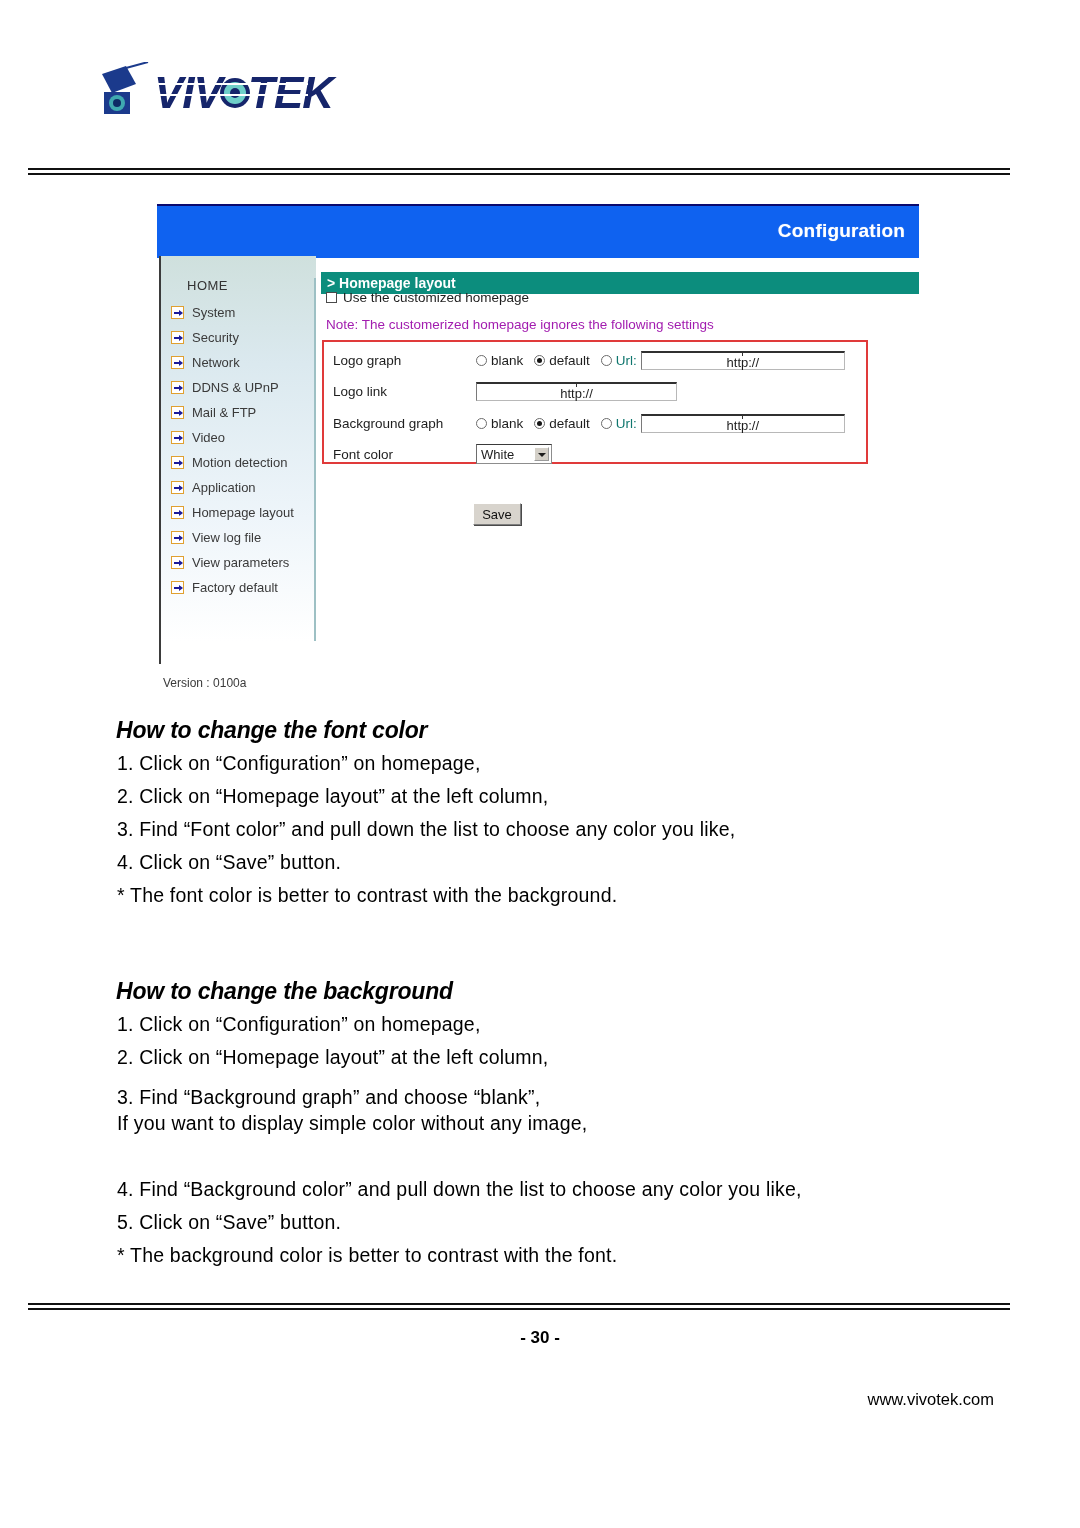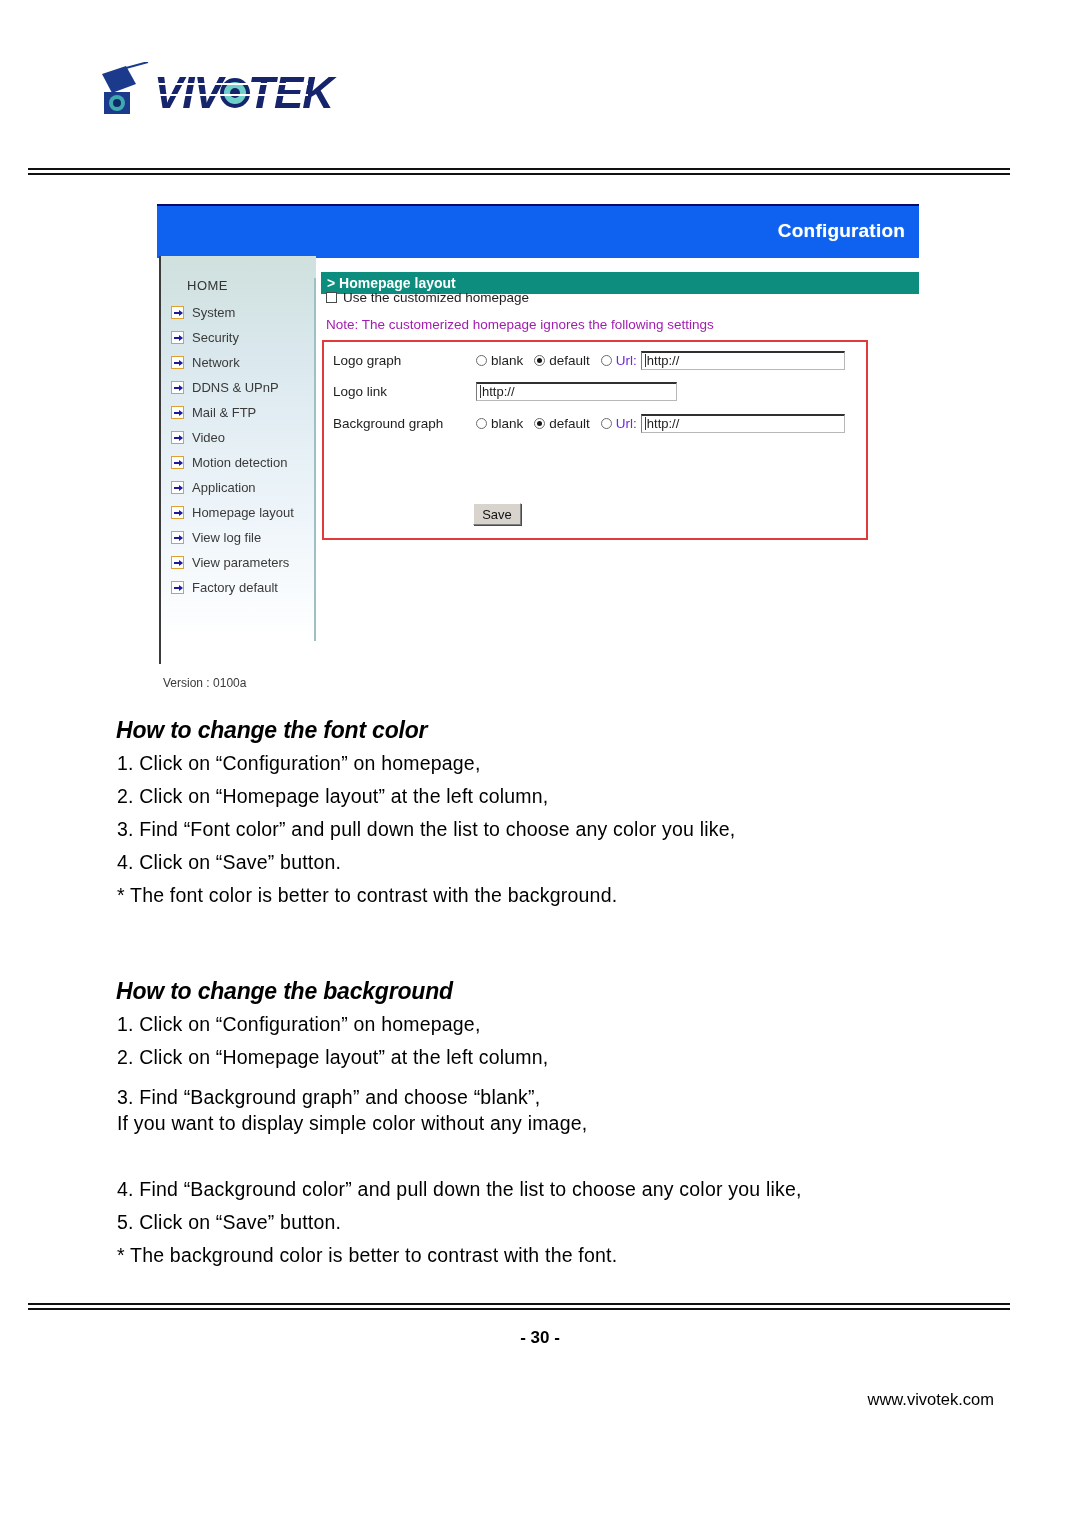--- a/index.html
+++ b/index.html
@@ -199,21 +199,21 @@
     position: absolute;
     left: 5px; top: 39px;
     font-size: 13.5px;
     color: #a21caf;
   }
   .redbox {
     position: absolute;
     left: 1px;
     top: 62px;
     width: 546px;
-    height: 200px;
+    height: 124px;
     border: 2px solid #e03a3a;
     box-sizing: border-box;
     background: #fff;
   }
   .frow {
     position: absolute;
     left: 0;
     height: 32px;
     width: 100%;
     display: flex;
@@ -245,35 +245,36 @@
     width: 5px; height: 5px;
     border-radius: 50%;
     background: #151515;
   }
   .rlab {
     font-size: 13.5px;
     color: #1d1d1d;
     margin-right: 11px;
     white-space: nowrap;
   }
-  .urllab { font-size: 13.5px; color: #6d28d9; margin-right: 4px; }
+  .urllab { font-size: 13.5px; color: #0f766e; margin-right: 4px; }
 
   .txtin {
     height: 19px;
     background: #fff;
     border: 1px solid #b8b8b8;
     border-top: 2px solid #303030;
     border-left: 1px solid #7a7a7a;
     box-sizing: border-box;
     font-size: 13px;
     color: #1d1d1d;
     padding: 0 3px;
     display: flex;
     align-items: center;
     line-height: 1;
+    flex-direction: column;
   }
   .txtin .caret {
     display:inline-block;
     width:1px; height:13px;
     background:#333;
     margin-right:1px;
   }
 
   .sel {
     height: 20px;
@@ -529,20 +530,29 @@
           <span class="rlab">default</span>
           <span class="radio"></span>
           <span class="urllab">Url:</span>
           <span class="txtin" style="width:204px;">
             <span class="caret"></span>
               <span>http://</span>
           </span>
         </span>
       </div>
 
+      <div class="frow" style="top:96px;">
+        <span class="flabel">Font color</span>
+        <span class="fctl">
+          <span class="sel">
+            <span>White</span>
+            <span class="sel-arrow"></span>
+          </span>
+        </span>
+      </div>
 
 
     </div>
   </div>
 
   <div class="savebtn">Save</div>
 </div>
 
 <div class="doc-h" style="top:717px;">How to change the font color</div>
 <div class="doc-line" style="top:752px;">1. Click on “Configuration” on homepage,</div>

